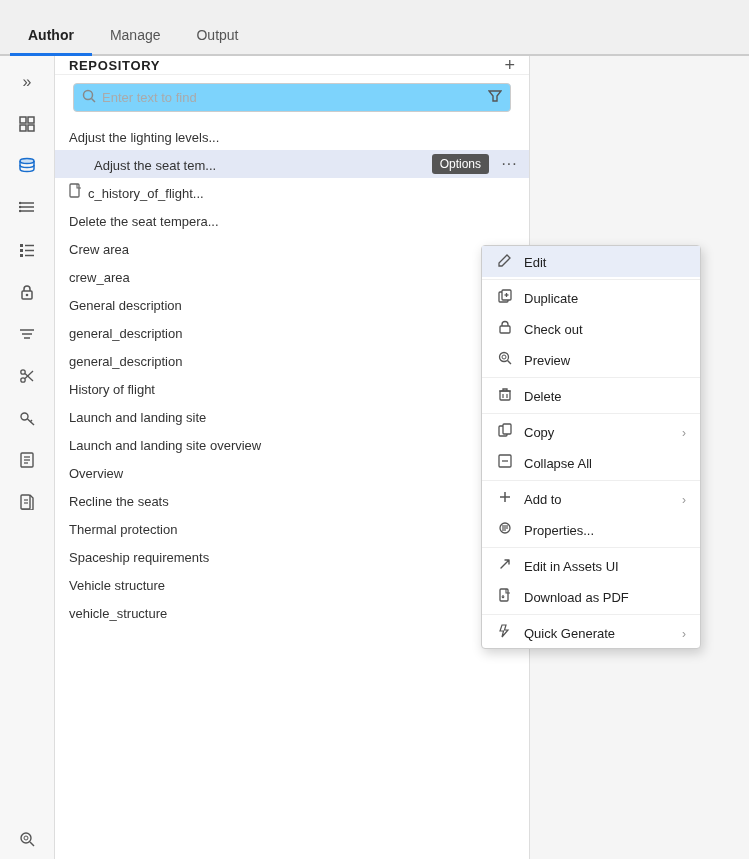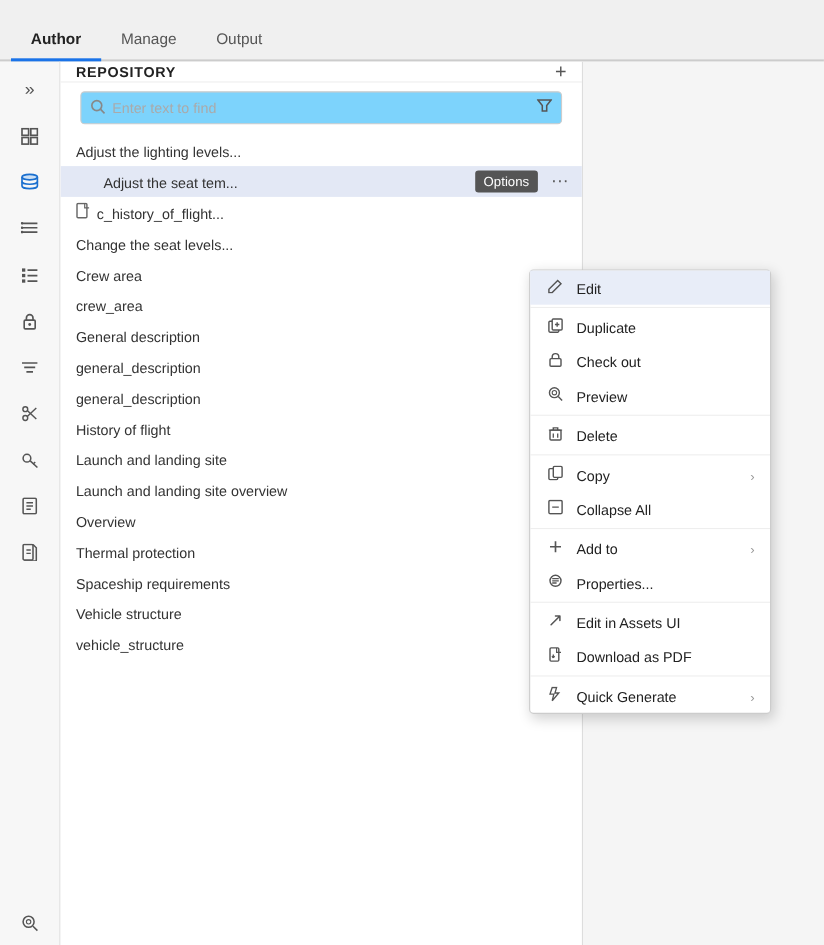--- a/index.html
+++ b/index.html
@@ -359,21 +359,21 @@
         <span class="item-icon">
           <svg width="13" height="15" viewBox="0 0 13 15" fill="none">
             <rect x="1" y="1" width="9" height="13" rx="1" stroke="#666" stroke-width="1.3" fill="white"></rect>
             <path d="M8 1v4h4" stroke="#666" stroke-width="1.1" fill="none"></path>
           </svg>
         </span>
         <span>c_history_of_flight...</span>
       </div>
 
       <div class="list-item">
-          <span>Change the seat levels...</span>
+          <span>Delete the seat tempera...</span>
         </div>
       <div class="list-item">
           <span>Crew area</span>
         </div>
       <div class="list-item">
           <span>crew_area</span>
         </div>
       <div class="list-item">
           <span>General description</span>
         </div>
@@ -387,20 +387,23 @@
           <span>History of flight</span>
         </div>
       <div class="list-item">
           <span>Launch and landing site</span>
         </div>
       <div class="list-item" style="flex-wrap:wrap;">
         <span>Launch and landing site overview</span>
       </div>
       <div class="list-item">
           <span>Overview</span>
+        </div>
+      <div class="list-item">
+          <span>Recline the seats</span>
         </div>
       <div class="list-item">
           <span>Thermal protection</span>
         </div>
       <div class="list-item">
           <span>Spaceship requirements</span>
         </div>
       <div class="list-item">
           <span>Vehicle structure</span>
         </div>

